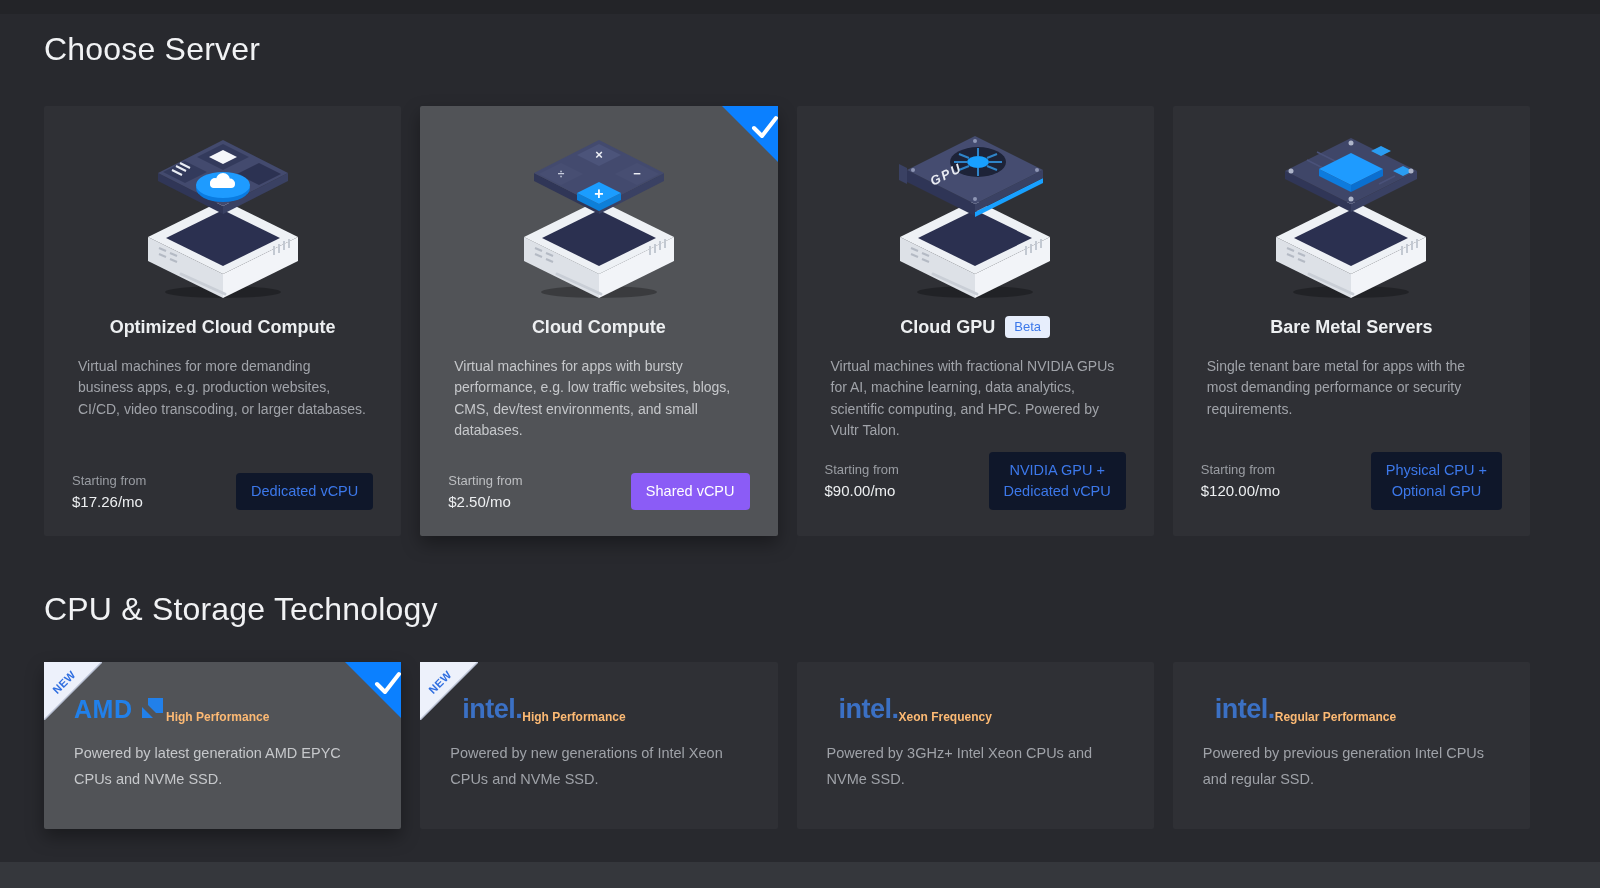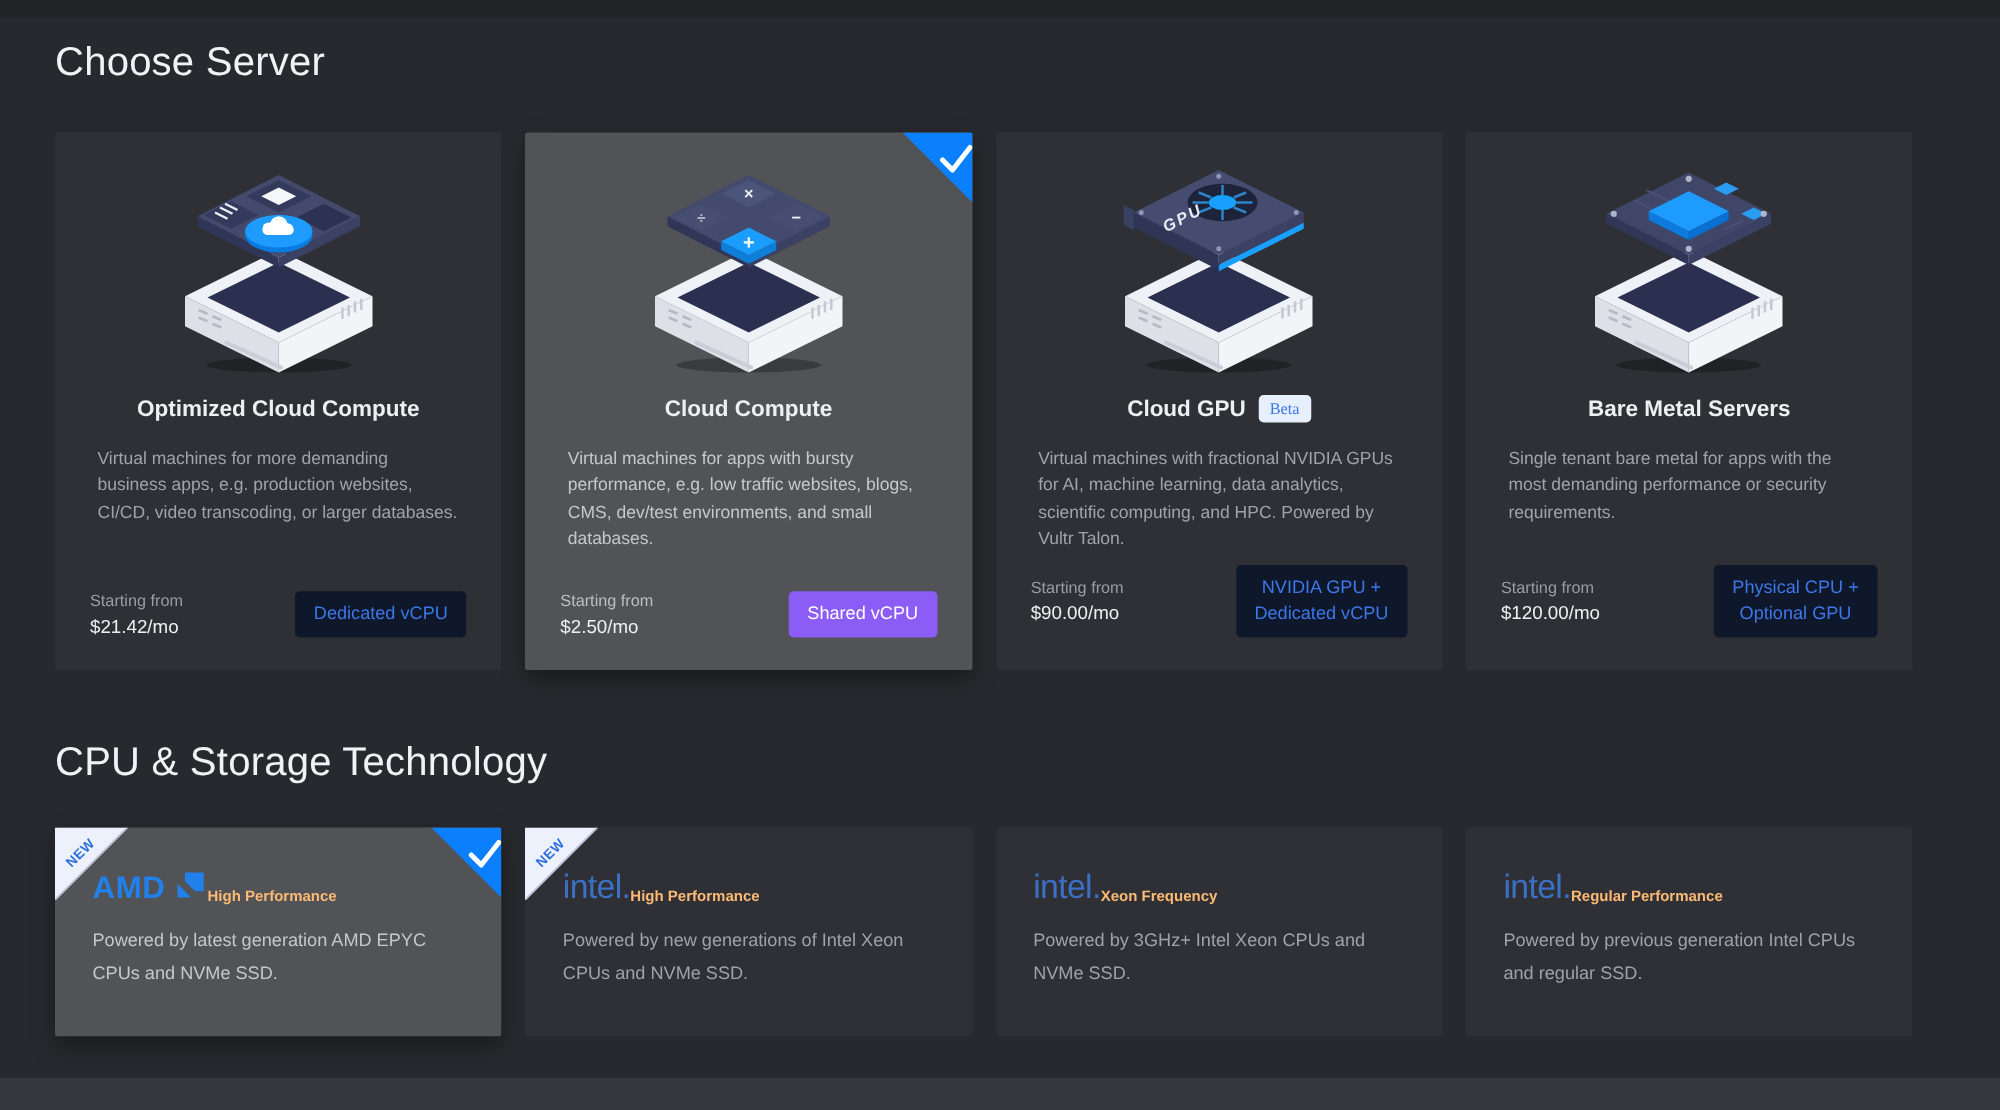--- a/index.html
+++ b/index.html
@@ -27,21 +27,21 @@
     cursor:pointer;
   }
   .scard.selected { background:#515357; box-shadow:0 8px 18px rgba(0,0,0,.35); }
   .illus { height:192px; display:flex; align-items:center; justify-content:center; }
   .scard-title {
     display:flex; align-items:center; justify-content:center; gap:10px;
     color:#edeff1; font-size:18px; font-weight:700; margin-top:8px; line-height:22px;
   }
   .badge {
     background:#e7eefc; color:#3c78ea; font-size:13px; font-weight:400;
-    padding:3px 9px; border-radius:4px; line-height:16px;font-family:Liberation Serif, serif;
+    padding:3px 9px; border-radius:4px; line-height:16px;
   }
   .scard-desc {
     color:#a0a3a9; font-size:14px; line-height:1.52; text-align:left;
     margin-top:18px; padding:0 6px; flex:1;
   }
   .scard.selected .scard-desc { color:#c6c8cb; }
   .scard-footer { display:flex; justify-content:space-between; align-items:center; }
   .price-label { color:#9a9da3; font-size:13px; }
   .scard.selected .price-label { color:#bdbfc2; }
   .price { color:#edeff1; font-size:15px; margin-top:5px; }
@@ -59,21 +59,21 @@
   .ribbon-new { position:absolute; top:0; left:0; width:58px; height:58px; }
 
   
   .ccard {
     position:relative; height:167px; background:#2f3035; border-radius:2px;
     padding:30px 30px 0 30px; cursor:pointer;
   }
   .ccard.selected { background:#515357; box-shadow:0 8px 18px rgba(0,0,0,.35); }
   .logo-row { display:flex; align-items:center; gap:0; height:34px; }
   .intel-logo {
-    color:#3b70c4; font-size:27px; font-weight:400; letter-spacing:-0.5px; line-height:30px;
+    color:#3b70c4; font-size:27px; font-weight:700; letter-spacing:-0.5px; line-height:30px;margin-left:12px;
   }
   .ccard-title { color:#fdba74; font-size:12px; font-weight:700;margin-top:16px; }
   .ccard-desc {
     color:#9fa2a8; font-size:14.5px; line-height:1.8; margin-top:14px; max-width:310px;
   }
   .ccard.selected .ccard-desc { color:#c6c8cb; }
 
   .next-section-strip { position:absolute; left:0; right:0; bottom:0; height:26px; background:#35373c; }
 </style>
 </head>
@@ -130,21 +130,21 @@
           </g>
         </svg>
       </div>
       <div class="scard-title">
         <span>Optimized Cloud Compute</span>
       </div>
       <div class="scard-desc">Virtual machines for more demanding business apps, e.g. production websites, CI/CD, video transcoding, or larger databases.</div>
       <div class="scard-footer">
         <div>
           <div class="price-label">Starting from</div>
-          <div class="price">$21.42/mo</div>
+          <div class="price">$17.26/mo</div>
         </div>
         <button class="plan-btn">
           <span class="btn-line">Dedicated vCPU</span>
 
         </button>
       </div>
     </div>
 
     <div class="scard selected">
       <svg class="corner-check" width="56" height="56" viewBox="0 0 56 56">

